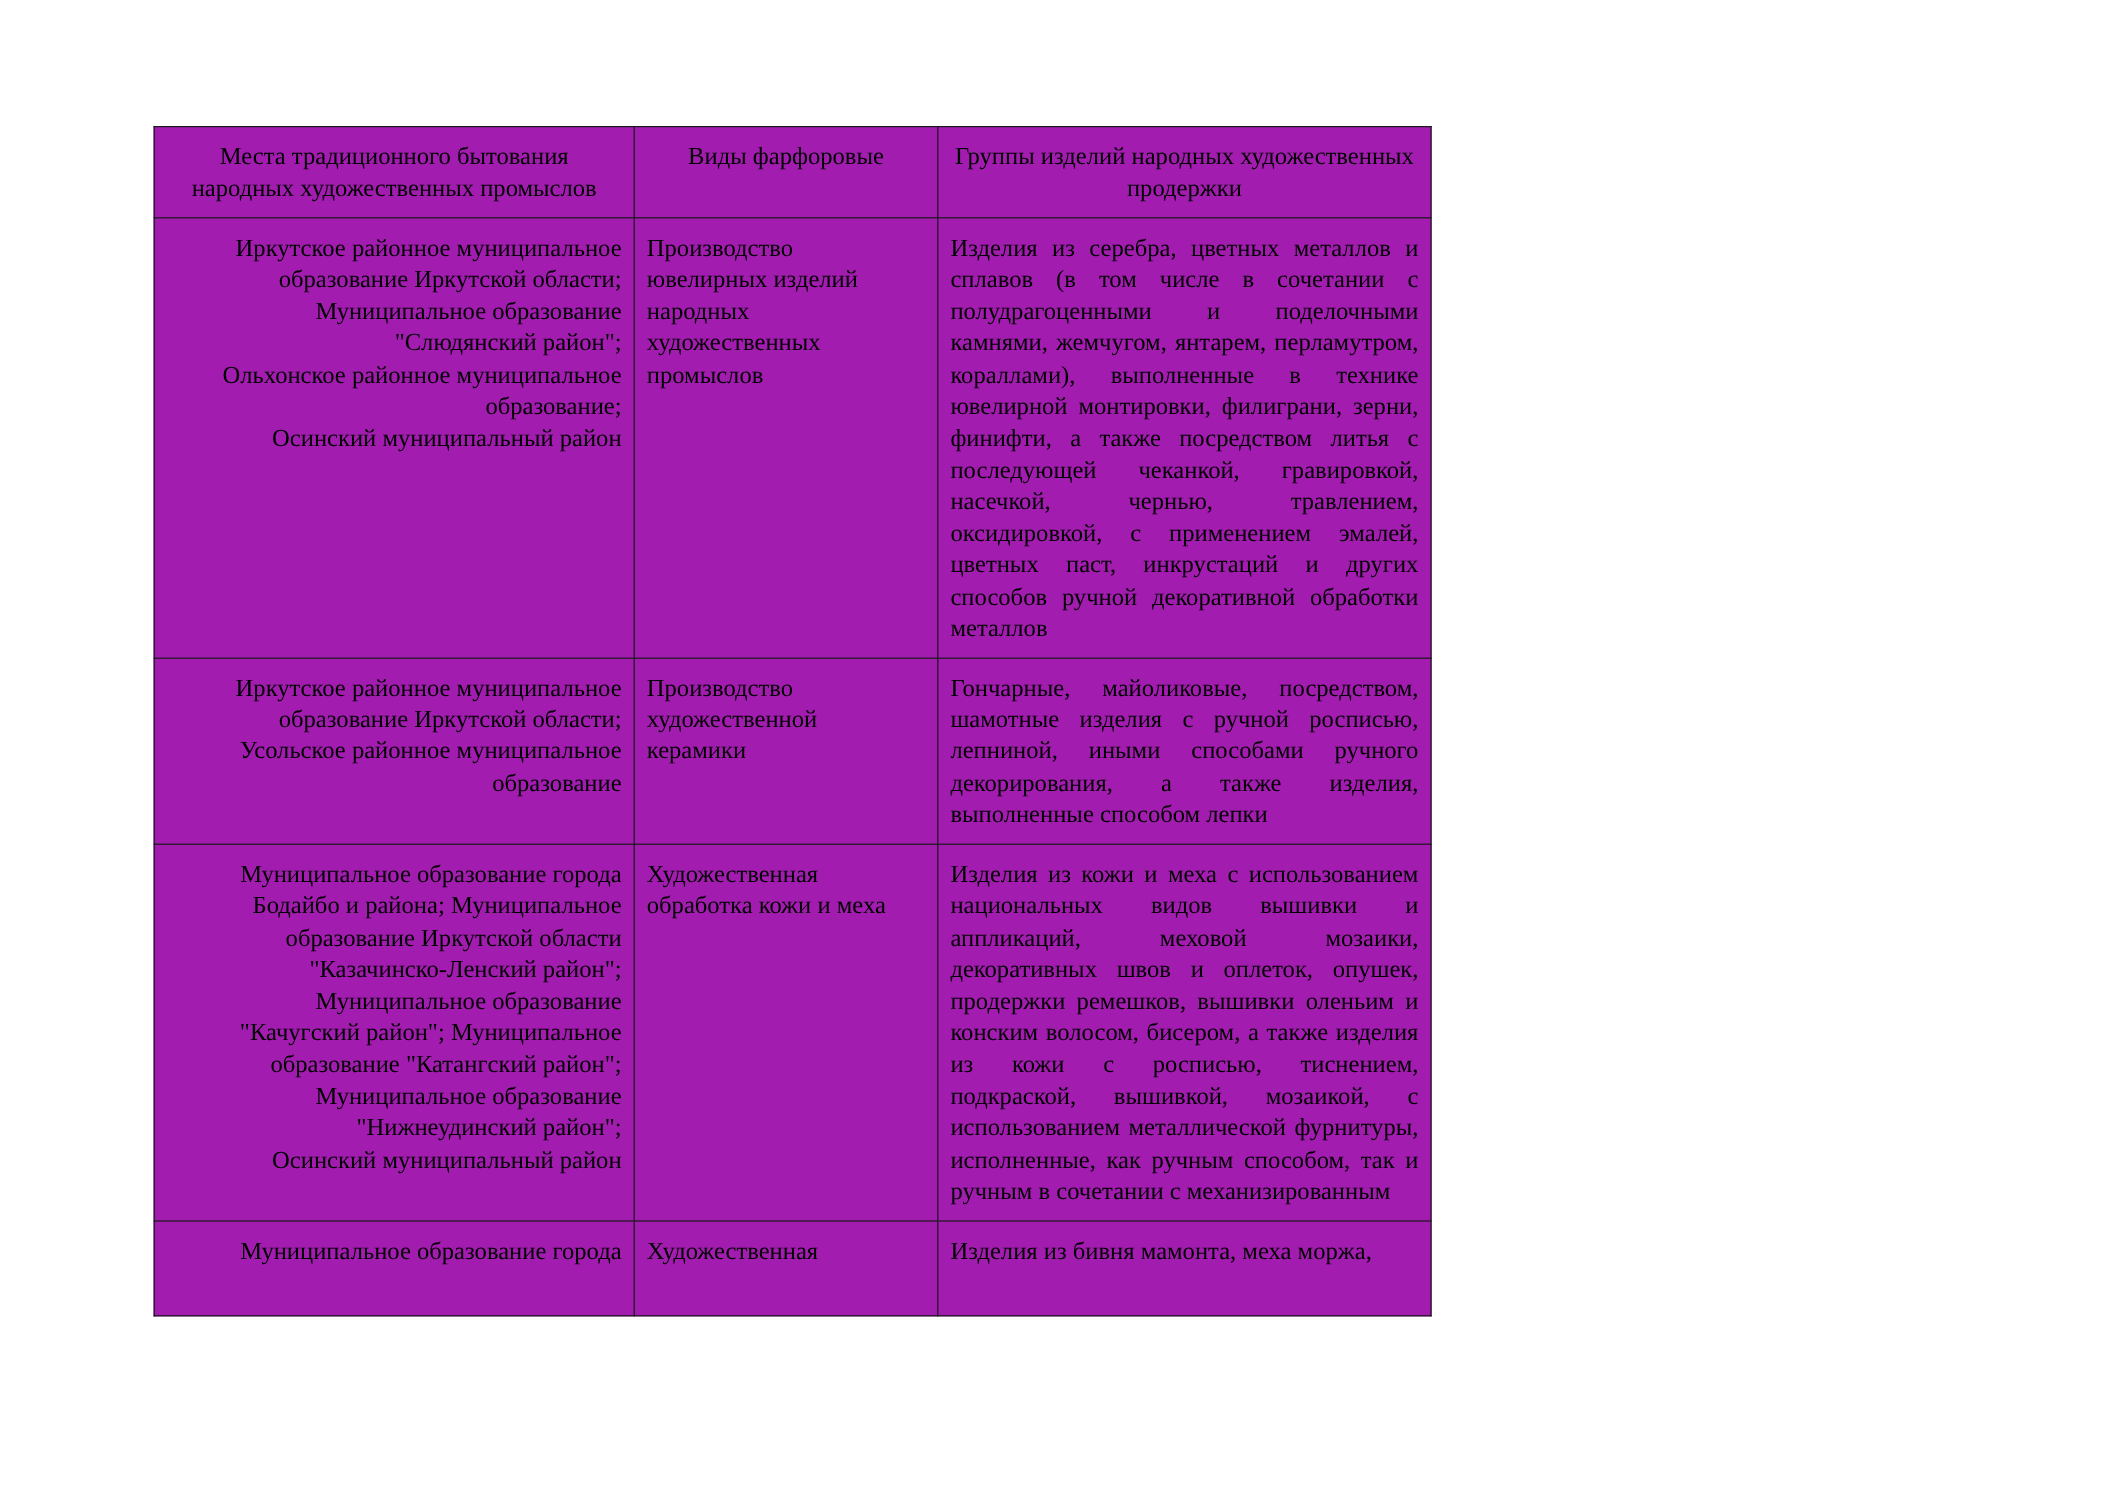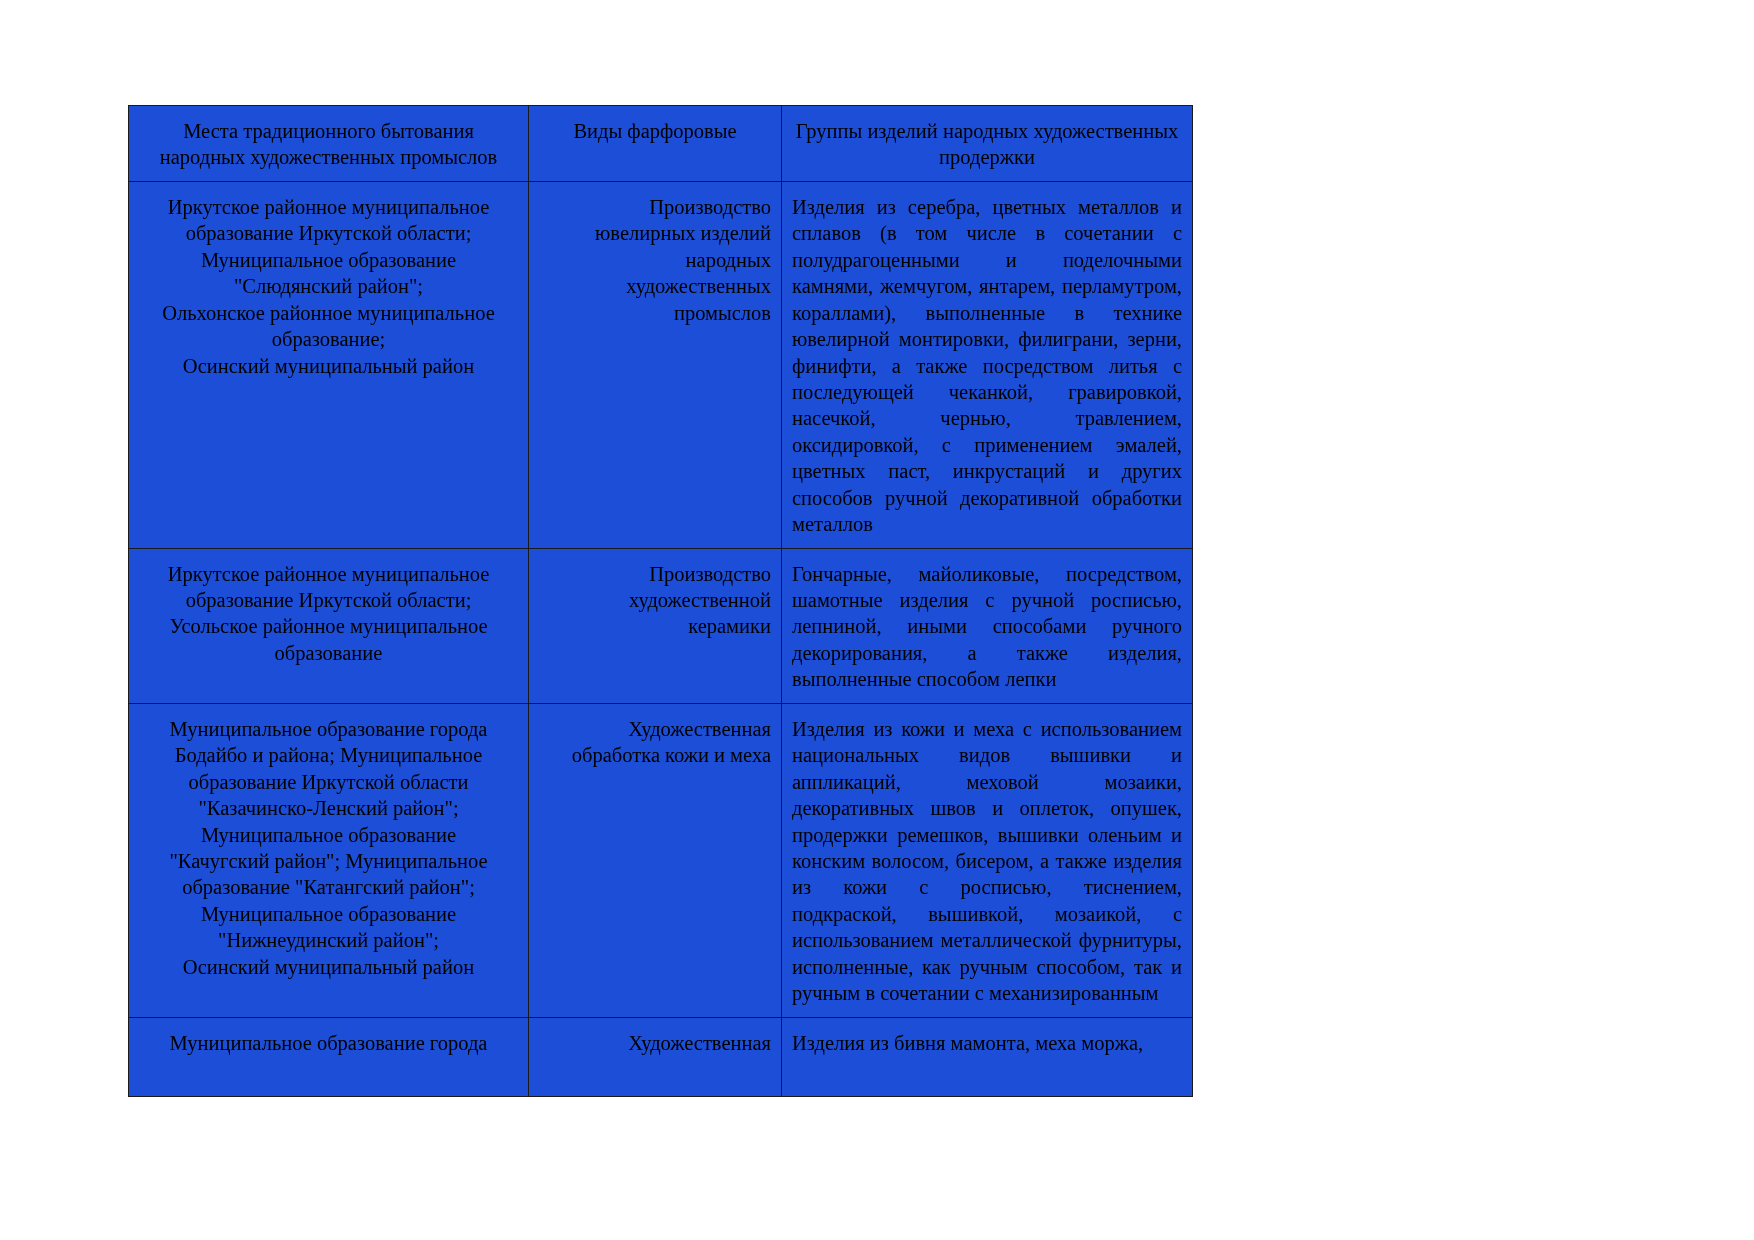--- a/index.html
+++ b/index.html
@@ -23,21 +23,21 @@
   .table-wrap {
     position: absolute;
     left: 128px;
     top: 105px;
     width: 1064px;
   }
   table.nhp-table {
     border-collapse: collapse;
     width: 1064px;
     table-layout: fixed;
-    background: #1d4ed8;
+    background: #a21caf;
   }
   table.nhp-table td,
   table.nhp-table th {
     border: 1px solid #1a1a1a;
     vertical-align: top;
     padding: 12px 10px 10px 10px;
     font-size: 20.5px;
     line-height: 1.29;
     font-weight: normal;
   }
@@ -48,26 +48,26 @@
   
   thead th {
     text-align: center;
     padding-top: 14px;
     padding-bottom: 14px;
     vertical-align: middle;
   }
 
   
   td.places {
-    text-align: center;
+    text-align: right;
     white-space: pre-line;
     padding-left: 12px;
   }
   td.kinds {
-    text-align: right;
+    text-align: left;
     white-space: pre-line;
   }
   td.groups {
     text-align: justify;
     text-justify: inter-word;
     padding-left: 12px;
     padding-right: 12px;
   }
   td.groups .just-body {
     text-align: justify;

